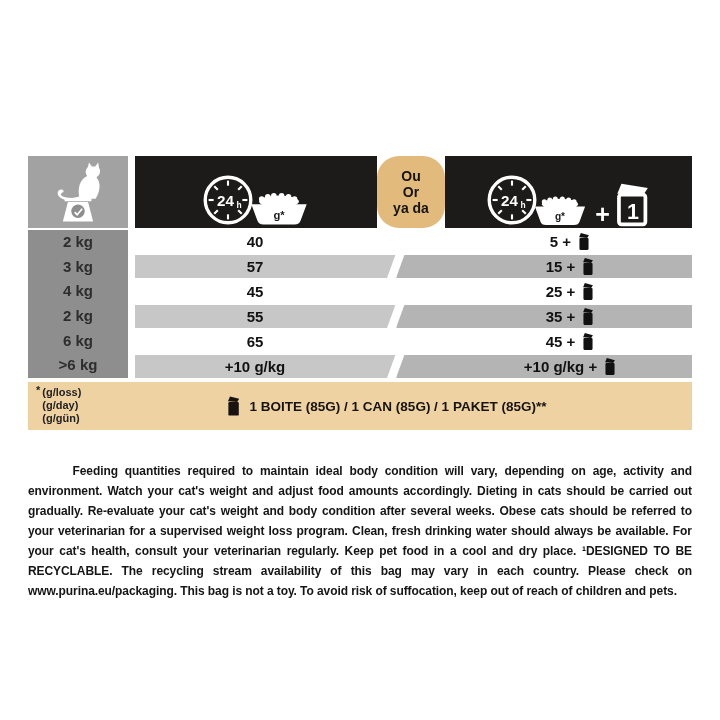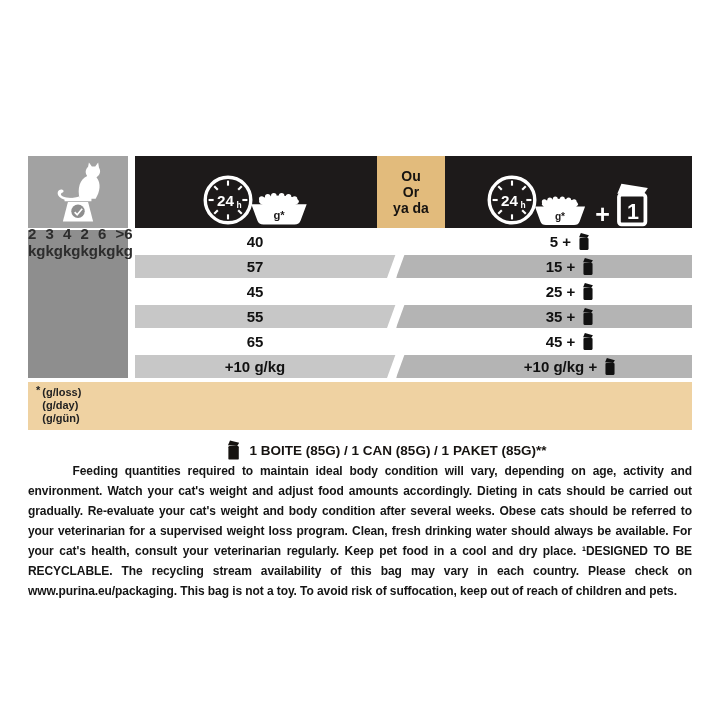--- a/index.html
+++ b/index.html
@@ -12,53 +12,53 @@
 
   .table-block { position:absolute; left:28px; top:156px; width:664px; height:274px; }
 
   
   .hdr { position:absolute; left:0; top:0; width:664px; height:72px; display:flex; }
   .cell-cat { width:100px; height:72px; background:#a2a2a2; display:flex; align-items:center; justify-content:center; }
   .hdr-gap { width:7px; background:#ffffff; }
   .hdr-black { background:#1d1a1a; display:flex; align-items:center; justify-content:center; position:relative; }
   .hdr-black.one { width:242px; }
   .hdr-black.two { width:247px; }
-  .cell-or { width:68px; background:#e2bb7c; display:flex; flex-direction:column; align-items:center; justify-content:center; color:#161310; font-weight:bold; font-size:14px; line-height:16px; }
+  .cell-or { width:68px; background:#e2bb7c; display:flex; flex-direction:column; align-items:center; justify-content:center; color:#161310; font-weight:bold; font-size:14px; line-height:16px;border-radius:22px; }
 
   .icon-group { display:flex; align-items:flex-end; height:64px; margin-top:6px; }
   .clock { margin-top:2px; }
   .bowl  { margin-top:26px; margin-left:-8px; }
   .plus-glyph { color:#ffffff; font-size:25px; font-weight:bold; margin:14px 4px 0 6px; line-height:1; }
   .wetcan { margin-top:8px; }
 
   
   .body-area { position:absolute; left:0; top:74px; width:664px; height:148px; }
   .label-col { position:absolute; left:0; top:0; width:100px; height:148px; background:#8e8e8e;
-               display:flex; flex-direction:row; }
+               display:flex; flex-direction:column; }
   .label-cell { height:23px; margin-bottom:2px; display:flex; align-items:center; justify-content:center;
                 color:#2d2d2d; font-weight:bold; font-size:15px; }
   .rows { position:absolute; left:107px; top:0; width:557px; }
   .data-row { position:relative; height:23px; margin-bottom:2px; display:flex; overflow:hidden; }
   .col1 { width:262px; display:flex; align-items:center; justify-content:center; padding-right:22px;
           color:#111; font-weight:bold; font-size:15px; }
   .col2 { width:295px; display:flex; align-items:center; justify-content:center; padding-left:52px;
           color:#111; font-weight:bold; font-size:15px; gap:6px; }
   .data-row.gray .col1 { background:#c7c7c7; }
   .data-row.gray .col2 { background:#b4b4b4; }
   .slash { position:absolute; left:256px; top:-2px; width:9px; height:28px; background:#ffffff;
            transform:skewX(-20deg); }
 
   
   .foot { position:absolute; left:0; top:226px; width:664px; height:48px; background:#efd2a2; }
   .footnote { position:absolute; left:8px; top:4px; display:flex; color:#222;
               font-weight:bold; font-size:11px; line-height:13px; }
   .footnote .ast { font-size:11px; margin-right:2px; position:relative; top:-2px; }
   .foot-center { position:absolute; left:calc(50% + 26px); top:50%; transform:translate(-50%,-50%);
                  display:flex; align-items:center; gap:8px; color:#161310; font-weight:bold; font-size:13.5px;
-                 white-space:nowrap;margin-top:44px; }
+                 white-space:nowrap; }
 
   
   .legal { position:absolute; left:28px; top:447px; width:746px;
            transform:scaleX(0.89); transform-origin:0 0;
            color:#151515; font-weight:bold; font-size:13.5px; line-height:20px;
            text-align:justify; text-indent:50px; letter-spacing:-0.1px; }
 </style>
 </head>
 <body>
 

